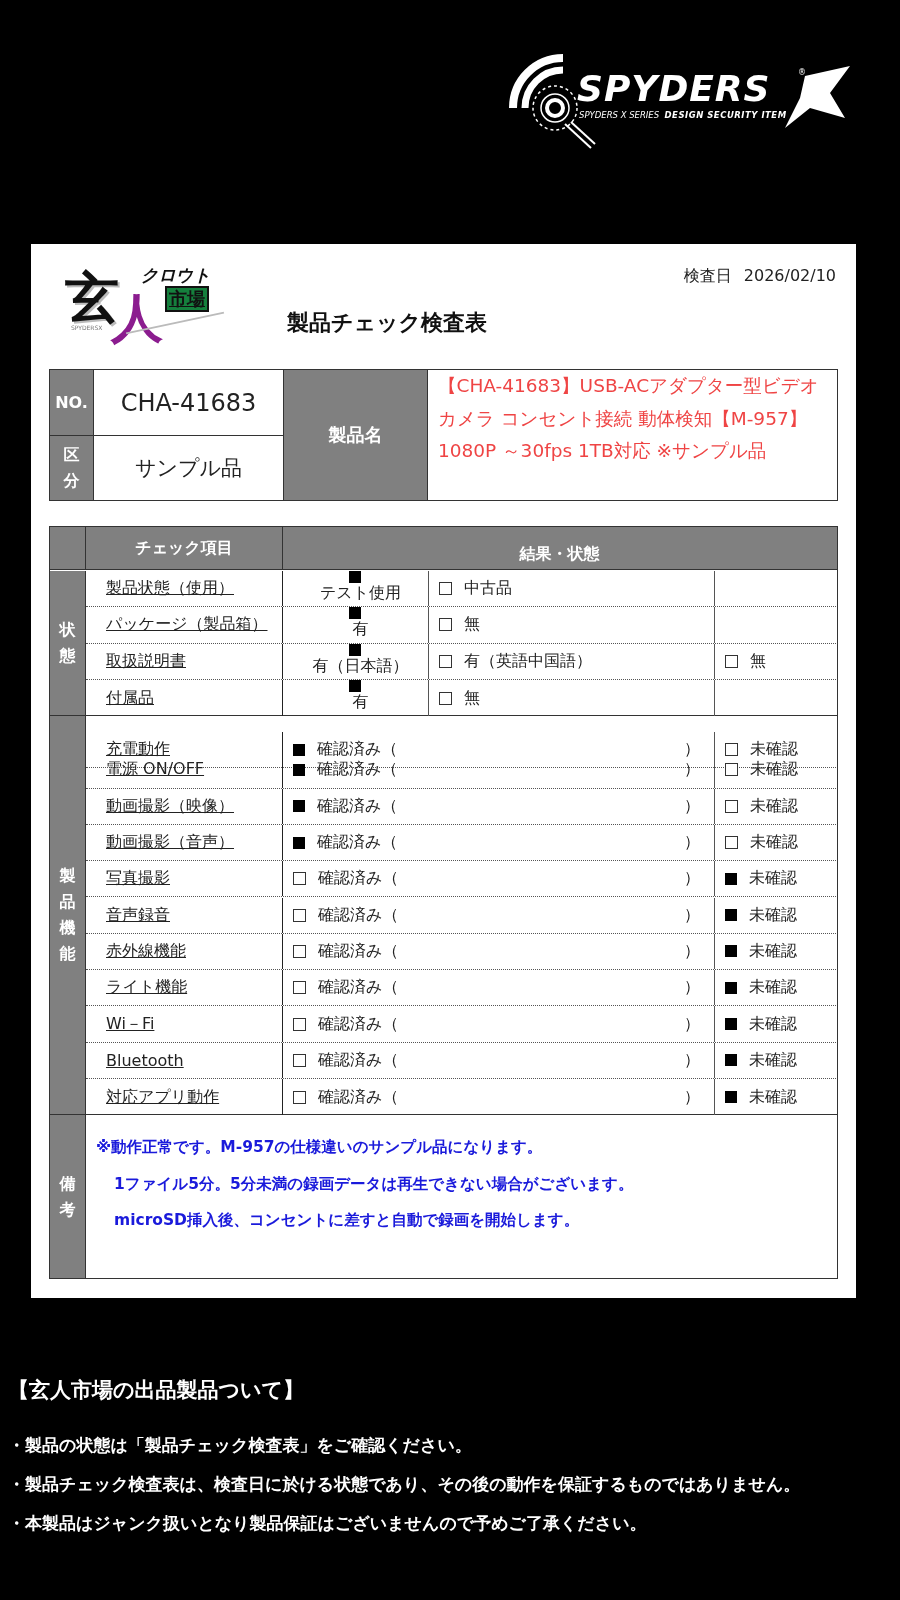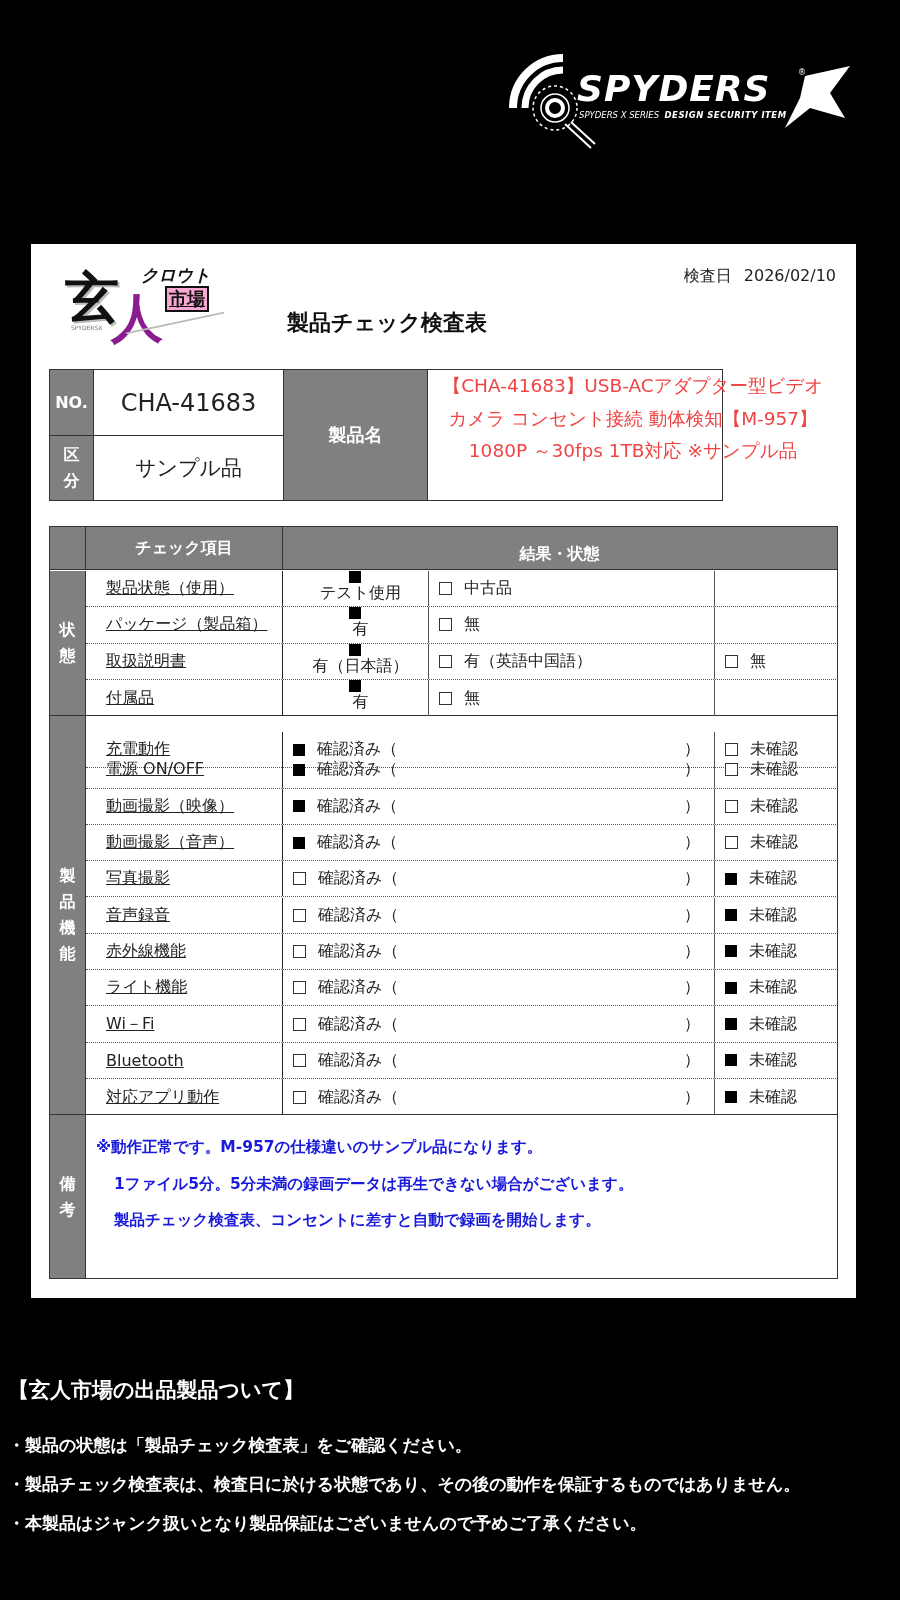--- a/index.html
+++ b/index.html
@@ -14,30 +14,30 @@
   .brand .sub { position: absolute; left: 74px; top: 62px; font-size: 8.5px; color: #fff; white-space: nowrap; font-style: italic; }
   .brand .sub b { font-weight: bold; letter-spacing: 0.5px; }
 
   
   .card { position: absolute; left: 31px; top: 244px; width: 825px; height: 1054px; background: #fff; }
 
   .logo2 { position: absolute; left: 34px; top: 18px; width: 170px; height: 80px; }
   .logo2 .gen { position: absolute; left: 0; top: 0; font-size: 54px; font-weight: bold; color: #111; text-shadow: 2px 2px 0 #bbb; }
   .logo2 .hito { position: absolute; left: 46px; top: 22px; font-size: 52px; font-weight: bold; color: #8b1c8f; }
   .logo2 .kuro { position: absolute; left: 76px; top: 2px; font-size: 17px; font-weight: bold; color: #111; font-style: italic; }
-  .logo2 .ichiba { position: absolute; left: 100px; top: 24px; font-size: 18px; font-weight: bold; color: #111; border: 2px solid #111; padding: 0 2px; background: #f9a8d4; line-height: 22px; text-decoration: underline; }
+  .logo2 .ichiba { position: absolute; left: 100px; top: 24px; font-size: 18px; font-weight: bold; color: #111; border: 2px solid #111; padding: 0 2px; background: #15803d; line-height: 22px; text-decoration: underline; }
   .logo2 .tiny { position: absolute; left: 6px; top: 62px; font-size: 6px; color: #777; }
   .logo2 .swoosh { position: absolute; left: 60px; top: 60px; width: 100px; height: 2px; background: #bbb; transform: rotate(-12deg); }
 
   .insp-date { position: absolute; right: 20px; top: 22px; font-size: 16px; color: #222; }
   .insp-date span + span { margin-left: 12px; }
   .doc-title { position: absolute; left: 256px; top: 64px; font-size: 22px; font-weight: bold; color: #111; }
 
   
-  .tbl-top { position: absolute; left: 18px; top: 125px; width: 674px; height: 132px; border: 1.5px solid #333; text-align: center; }
+  .tbl-top { position: absolute; left: 18px; top: 125px; width: 789px; height: 132px; border: 1.5px solid #333; }
   .tbl-top .cell { position: absolute; display: flex; align-items: center; justify-content: center; }
   .hdr { background: #808080; color: #fff; font-weight: bold; }
   .tbl-top .no-lbl { left: 0; top: 0; width: 44px; height: 66px; font-size: 16px; border-right: 1px solid #333; border-bottom: 1px solid #333; }
   .tbl-top .cat-lbl { left: 0; top: 66px; width: 44px; height: 64px; font-size: 16px; flex-direction: column; line-height: 26px; border-right: 1px solid #333; }
   .tbl-top .no-val { left: 44px; top: 0; width: 189px; height: 66px; font-size: 24px; border-bottom: 1px solid #333; color: #222; }
   .tbl-top .cat-val { left: 44px; top: 66px; width: 189px; height: 64px; font-size: 21px; color: #222; }
   .tbl-top .name-lbl { left: 233px; top: 0; width: 145px; height: 130px; font-size: 18px; border-left: 1px solid #333; border-right: 1px solid #333; }
   .tbl-top .name-val { left: 378px; top: 0; width: 408px; height: 130px; font-size: 18.5px; line-height: 32.5px; padding: 0 8px 0 10px; justify-content: flex-start; align-items: flex-start; color: #ef4444; }
 
   
@@ -331,21 +331,21 @@
     </div>
 
     <div class="section sec-remark">
       <div class="side hdr">
         <span>備</span>
           <span>考</span>
       </div>
       <div class="remark-body">
         <div class="remark-line">※動作正常です。M-957の仕様違いのサンプル品になります。</div>
         <div class="remark-line indent">1ファイル5分。5分未満の録画データは再生できない場合がございます。</div>
-        <div class="remark-line indent">製品チェック検査表、コンセントに差すと自動で録画を開始します。</div>
+        <div class="remark-line indent">microSD挿入後、コンセントに差すと自動で録画を開始します。</div>
       </div>
     </div>
   </div>
 </div>
 
 <div class="notes">
   <div class="ntitle">【玄人市場の出品製品ついて】</div>
   <div class="nline">・製品の状態は「製品チェック検査表」をご確認ください。</div>
   <div class="nline">・製品チェック検査表は、検査日に於ける状態であり、その後の動作を保証するものではありません。</div>
   <div class="nline">・本製品はジャンク扱いとなり製品保証はございませんので予めご了承ください。</div>

